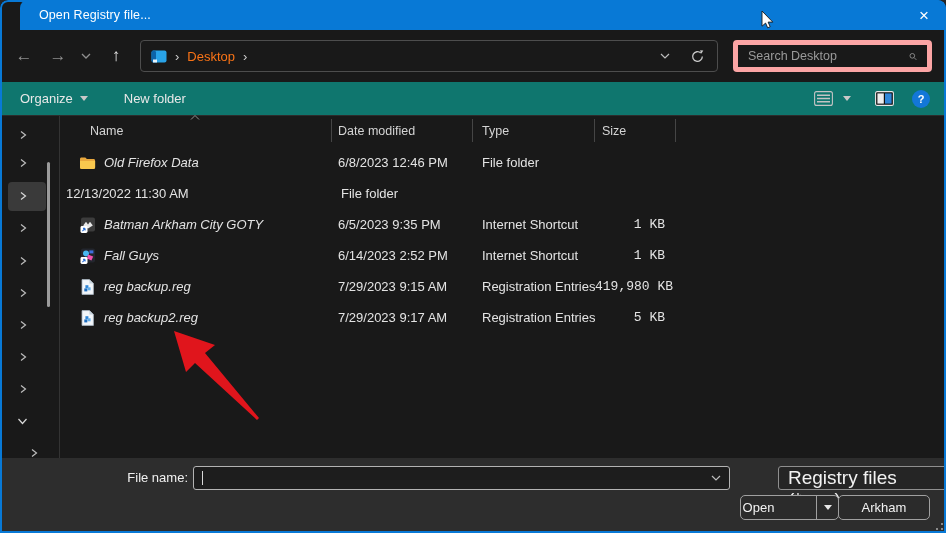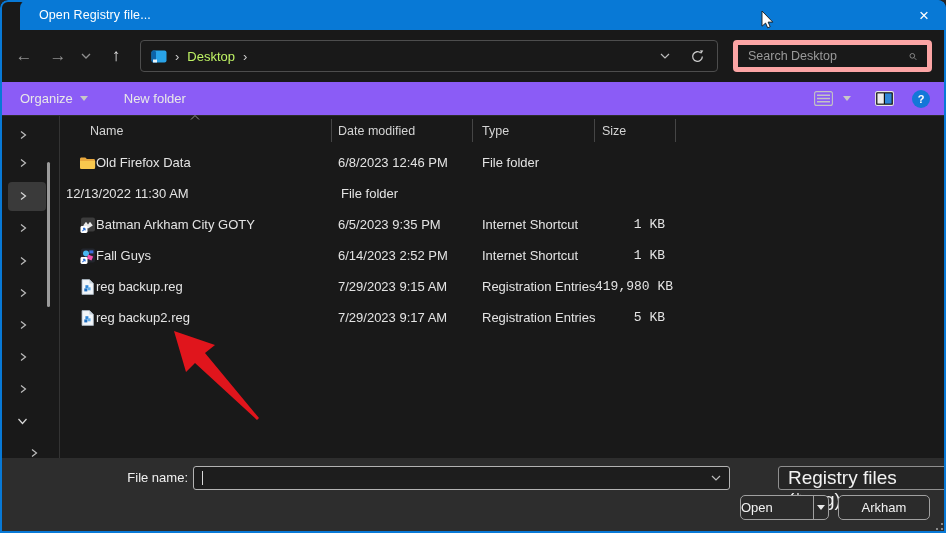--- a/index.html
+++ b/index.html
@@ -14,28 +14,28 @@
 
   
   .navrow { position:absolute; top:30px; left:0; right:0; height:52px; background:#191919; }
   .nav-ico { position:absolute; top:0; height:52px; display:flex; align-items:center; justify-content:center; font-size:17px; }
   .nav-back { left:8px; width:32px; color:#8f8f8f; }
   .nav-fwd { left:42px; width:32px; color:#8f8f8f; }
   .nav-hist { left:74px; width:24px; }
   .nav-up { left:100px; width:32px; color:#e6e6e6; }
   .addressbar { position:absolute; left:140px; top:10px; width:578px; height:32px; border:1px solid #4d4d4d; border-radius:4px; display:flex; align-items:center; padding:0 10px; }
   .crumb-sep { color:#cfcfcf; font-size:13px; padding:0 8px; }
-  .crumb { color:#bef264; font-size:13px;text-align:center; }
+  .crumb { color:#f97316; font-size:13px;text-align:center; }
   .addr-right { margin-left:auto; display:flex; align-items:center; gap:20px; padding-right:2px; }
   .searchbox { position:absolute; left:733px; top:10px; width:199px; height:32px; border:5px solid #fca5a5; border-radius:4px; display:flex; align-items:center; padding:0 10px; }
   .searchbox input { flex:1; background:transparent; border:none; outline:none; color:#dcdcdc; font-size:12.5px; font-family:inherit; }
   .searchbox input::placeholder { color:#9a9a9a; }
 
   
-  .toolbar { position:absolute; top:82px; left:0; right:0; height:34px; border-bottom:1px solid #2c2c2c; background:#8b5cf6; }
+  .toolbar { position:absolute; top:82px; left:0; right:0; height:34px; border-bottom:1px solid #2c2c2c; background:#0f766e; }
   .tool-left { position:absolute; left:20px; top:0; height:33px; display:flex; align-items:center; gap:36px; }
   .tool-item { display:flex; align-items:center; gap:7px; color:#e8e8e8; font-size:13px; }
   .tool-right { position:absolute; right:16px; top:0; height:33px; display:flex; align-items:center; gap:10px; }
   .help-btn { width:18px; height:18px; border-radius:50%; background:#1377d8; color:#fff; font-size:11px; font-weight:bold; display:flex; align-items:center; justify-content:center; }
 
   
   .bodyarea { position:absolute; top:116px; left:0; right:0; bottom:75px; display:flex; }
   .sidebar { position:relative; width:60px; border-right:1px solid #333333; }
   .tree-exp { position:absolute; width:14px; height:12px; display:flex; align-items:center; justify-content:center; }
   .tree-hl { position:absolute; left:8px; width:38px; height:29px; background:#3a3a3a; border-radius:4px; }
@@ -43,36 +43,36 @@
   .main { position:relative; flex:1; padding-top:3px; }
   .lheader { display:grid; grid-template-columns:272px 141px 122px 81px; height:23px; margin-bottom:5px; }
   .lheader .hc { color:#d4d4d4; font-size:12.5px; display:flex; align-items:center; border-right:1px solid #454545; }
   .hc-name { padding-left:30px; }
   .hc-date { padding-left:6px; }
   .hc-type { padding-left:9px; }
   .hc-size { padding-left:7px; }
   .sort-caret { position:absolute; top:-1px; left:130px; }
   .row { display:grid; grid-template-columns:272px 141px 122px 81px; height:31px; align-items:center; }
   .cell { color:#e3e3e3; font-size:13px; white-space:nowrap; overflow:hidden; }
-  .c-name { display:flex; padding-left:19px; }
+  .c-name { display:flex; gap:8px; padding-left:19px;font-style:italic; }
   .c-date { padding-left:6px; }
   .c-type { padding-left:9px; }
   .c-size { text-align:right; padding-right:11px;font-family:Liberation Mono, monospace; }
   .fico { width:17px; height:16px; position:relative; flex:0 0 17px; display:flex; align-items:center; justify-content:center; }
 
   
   .footer { position:absolute; left:0; right:0; bottom:0; height:75px; background:#2d2d2d; z-index:4; }
   .fname-label { position:absolute; left:90px; top:12px; width:98px; text-align:right; color:#f0f0f0; font-size:13px; }
   .fname-input { position:absolute; left:193px; top:8px; width:537px; height:24px; background:#1d1d1d; border:1px solid #b3b3b3; border-radius:3px; display:flex; align-items:center; padding:0 8px; }
   .fname-input input { flex:1; background:transparent; border:none; outline:none; color:#e8e8e8; font-size:13px; font-family:inherit; }
   .text-caret { width:1px; height:14px; background:#d8d8d8; margin-right:auto; }
   .ftype-select { position:absolute; left:740px; top:8px; width:191px; height:24px; background:#252525; border:1px solid #8f8f8f; border-radius:3px; display:flex; align-items:flex-start; padding:0 9px; color:#f2f2f2; font-size:19px;margin-left:38px; }
   .ftype-select .chev { margin-left:auto; }
   .btn { position:absolute; top:37px; height:25px; background:#2b2b2b; border:1px solid #a0a0a0; border-radius:5px; color:#f2f2f2; font-size:13px; display:flex; align-items:center; justify-content:center; }
-  .btn-open { left:740px; width:89px; padding:0;gap:40px; }
+  .btn-open { left:740px; width:99px; padding:0;gap:40px; }
   .btn-open .lbl { flex:1; text-align:center; }
   .btn-open .split { width:22px; height:100%; border-left:1px solid #a0a0a0; display:flex; align-items:center; justify-content:center; }
   .btn-cancel { left:838px; width:92px; }
   .grip { position:absolute; right:3px; bottom:3px; width:10px; height:10px; }
   .grip i { position:absolute; width:2px; height:2px; background:#8a8a8a; }
 
   .overlay-svg { position:absolute; inset:0; width:946px; height:533px; pointer-events:none; z-index:50; }
 </style>
 </head>
 <body>

